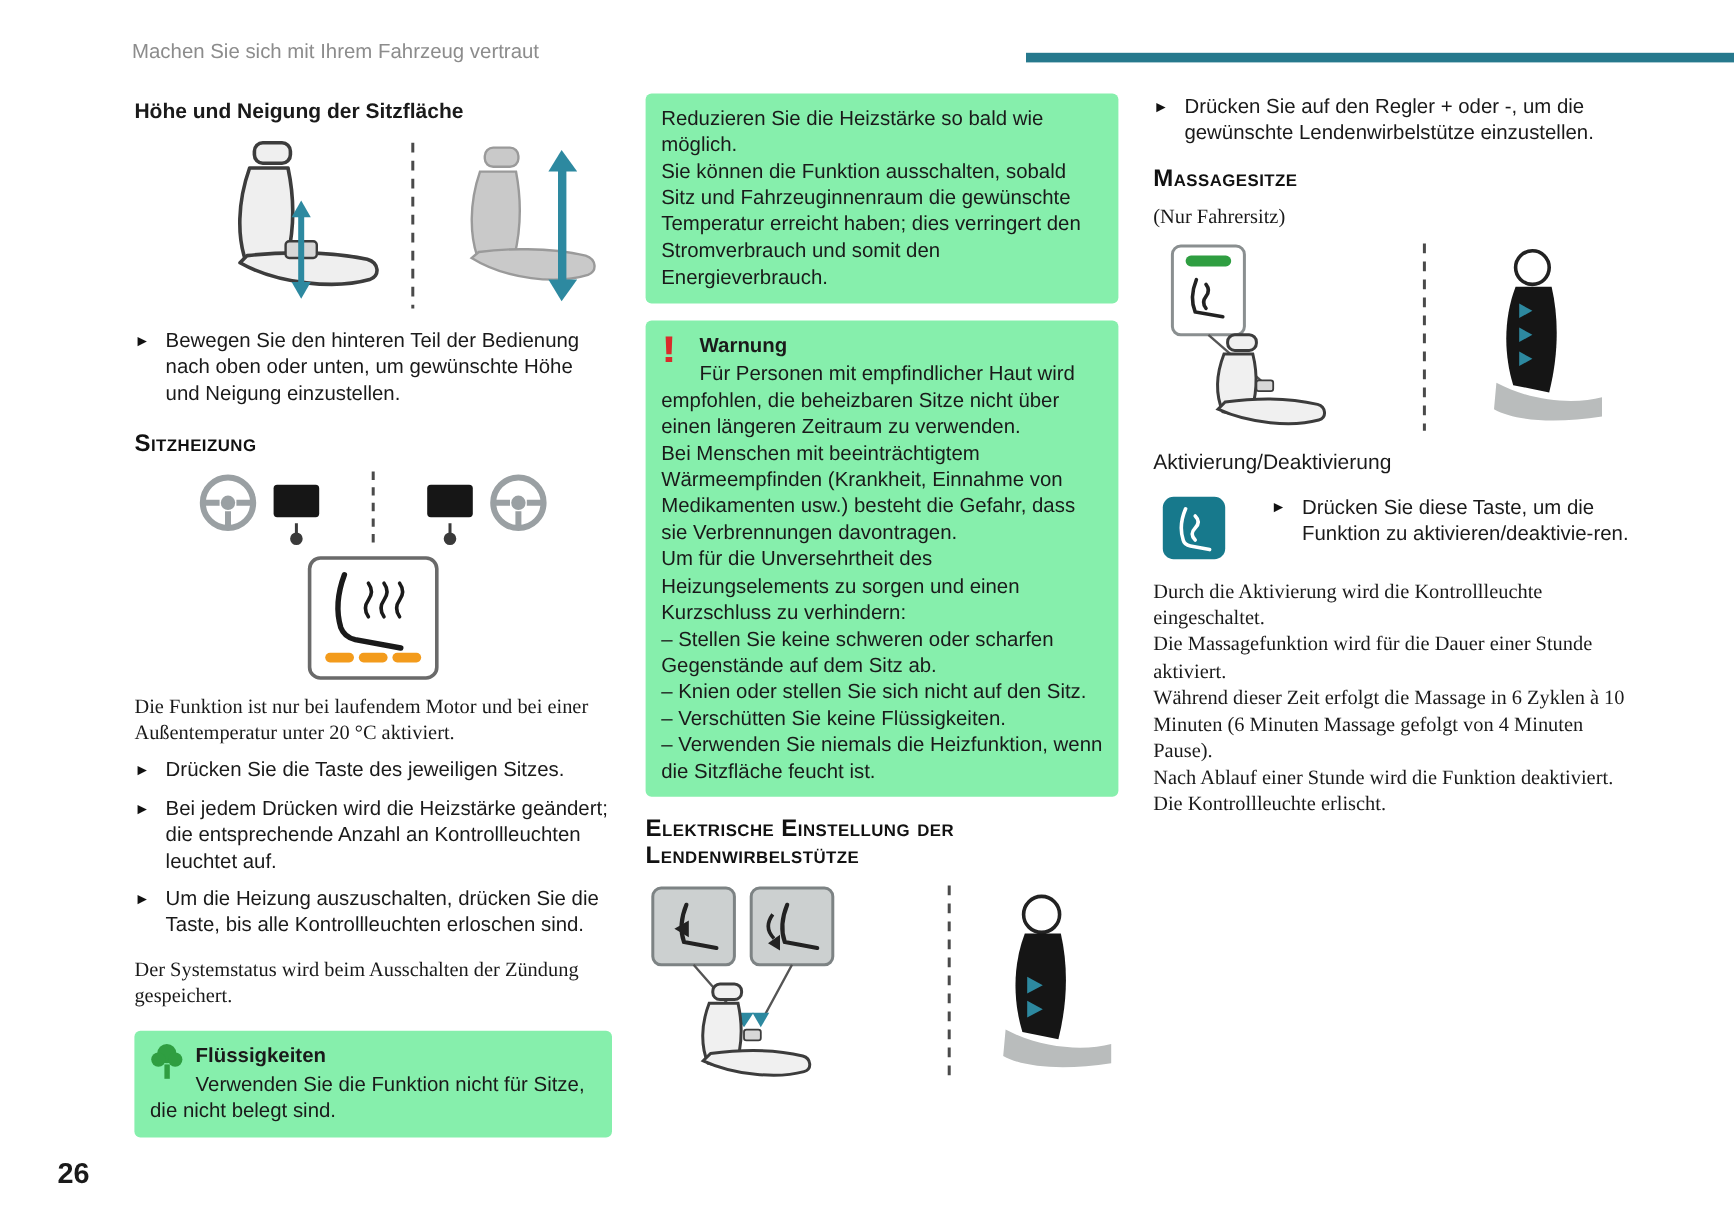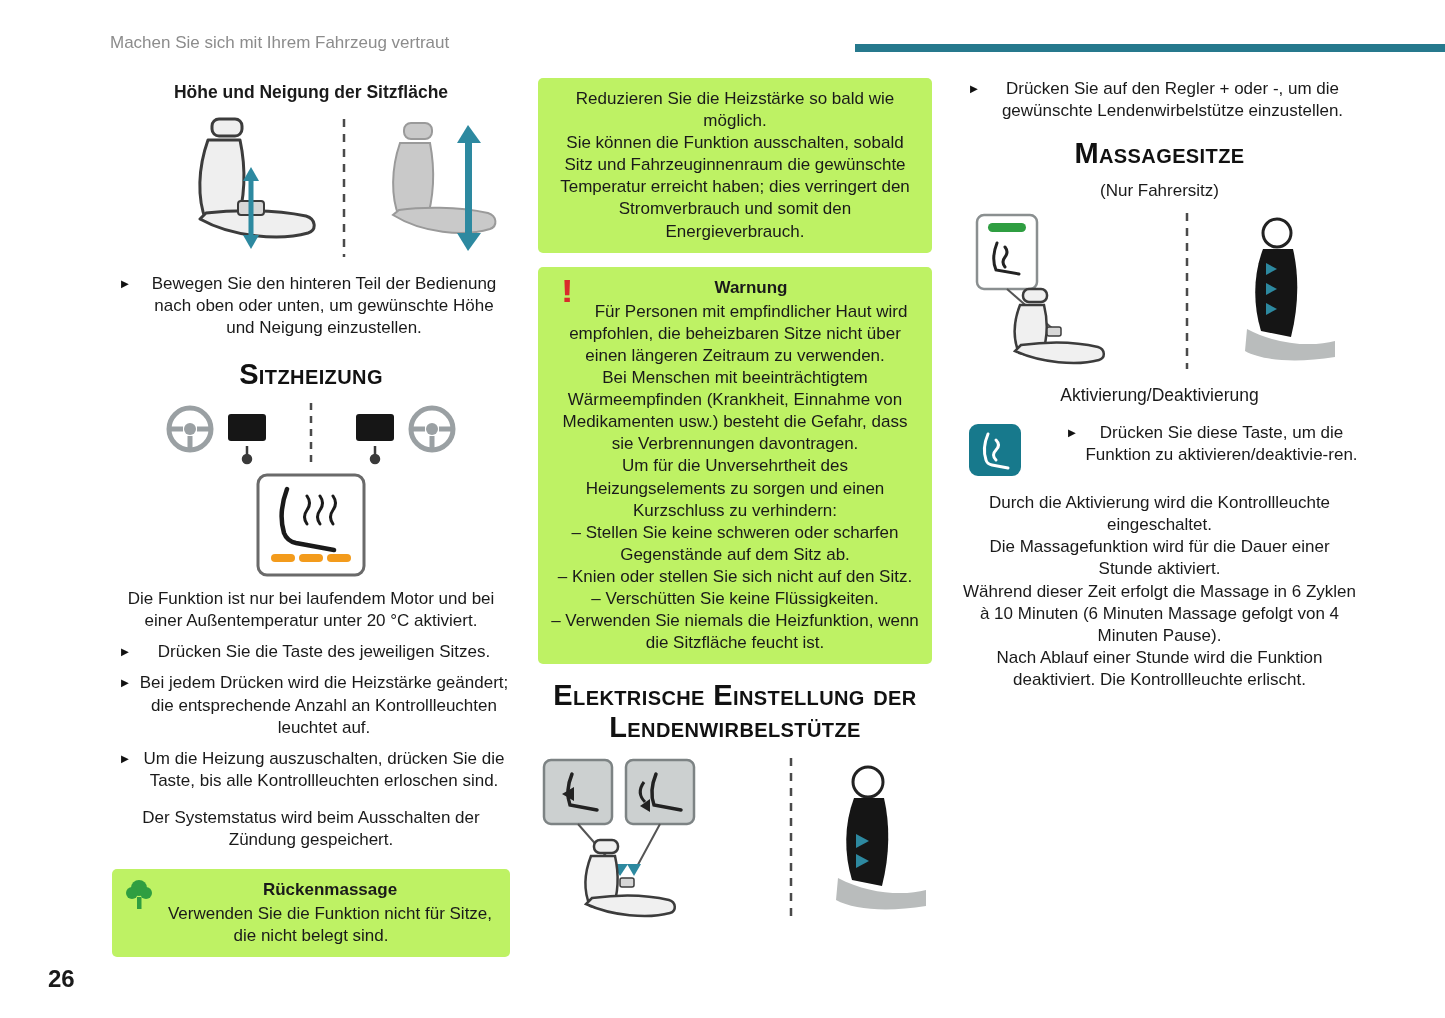--- a/index.html
+++ b/index.html
@@ -3,43 +3,43 @@
 <meta charset="utf-8">
 <style>
   * { margin:0; padding:0; box-sizing:border-box; }
   html,body { background:#ffffff; }
   body { font-family:"Liberation Sans","DejaVu Sans",sans-serif; color:#1a1a1a; }
   .page { position:relative; width:1445px; height:1018px; background:#fff; overflow:hidden; }
 
   .header-title { position:absolute; left:110px; top:33px; font-size:17px; color:#8c8c8c; }
   .header-bar { position:absolute; left:855px; top:44px; width:590px; height:8px; background:#26798d; }
 
-  .col { position:absolute; top:78px;text-align:center; }
+  .col { position:absolute; top:78px; }
   .col1 { left:112px; width:398px; }
   .col2 { left:538px; width:394px; }
   .col3 { left:961px; width:397px; }
 
   .para, .btext, .graybox { font-size:17px; line-height:1.3; }
-  .para { margin:9px 0; }
+  .para { margin:9px 0;font-family:Liberation Serif, serif; }
   .pre { white-space:pre-line; }
 
   .bold-title { font-size:17.5px; font-weight:bold; margin:4px 0 10px; }
   .sub-bold-title { font-size:17.5px; font-weight:normal; margin:14px 0 16px; }
 
   .section-heading {
-    font-variant:small-caps; font-weight:bold; font-size:29px;
+    font-variant:small-caps; font-weight:bold; font-size:20px;
     line-height:1.1; letter-spacing:.4px; margin:20px 0 10px; color:#111;
   }
   .section-heading.tight { margin-top:16px; }
 
   .bullet { display:flex; margin:9px 0; }
   .bullet .arrow { flex:0 0 26px; font-size:13px; line-height:22px; color:#111; }
   .bullet .btext { flex:1; }
 
-  .graybox { background:#bef264; border-radius:5px; padding:10px 13px; }
+  .graybox { background:#86efac; border-radius:5px; padding:10px 13px; }
   .graybox + .graybox { margin-top:14px; }
   .box-title { font-weight:bold; margin-bottom:2px; }
   .warn-icon {
     float:left; width:26px; color:#d92b2b; font-weight:900; font-size:31px;
     line-height:30px; margin-right:6px; transform:scaleX(1.25); transform-origin:left;
   }
   .tree-icon { float:left; width:28px; height:32px; margin:0 10px 2px 0; }
 
   .illo { display:block; margin:2px auto 10px; }
 
@@ -151,21 +151,21 @@
 
     <p class="para" style="margin-top:15px">Der Systemstatus wird beim Ausschalten der Zündung gespeichert.</p>
 
     <div class="graybox" style="margin-top:18px">
       <svg class="tree-icon" viewBox="0 0 28 32">
         <rect x="12" y="18" width="4.5" height="12" fill="#2f9e41"></rect>
         <circle cx="14" cy="9" r="8" fill="#2f9e41"></circle>
         <circle cx="7" cy="14" r="6" fill="#2f9e41"></circle>
         <circle cx="21" cy="14" r="6" fill="#2f9e41"></circle>
       </svg>
-      <div class="box-title">Rückenmassage</div>
+      <div class="box-title">Flüssigkeiten</div>
       <div class="pre">Verwenden Sie die Funktion nicht für Sitze, die nicht belegt sind.</div>
     </div>
   </div>
 
   <div class="col col2">
 
     <div class="graybox">
       <div class="pre">Reduzieren Sie die Heizstärke so bald wie möglich.
 Sie können die Funktion ausschalten, sobald Sitz und Fahrzeuginnenraum die gewünschte Temperatur erreicht haben; dies verringert den Stromverbrauch und somit den Energieverbrauch.</div>
     </div>

